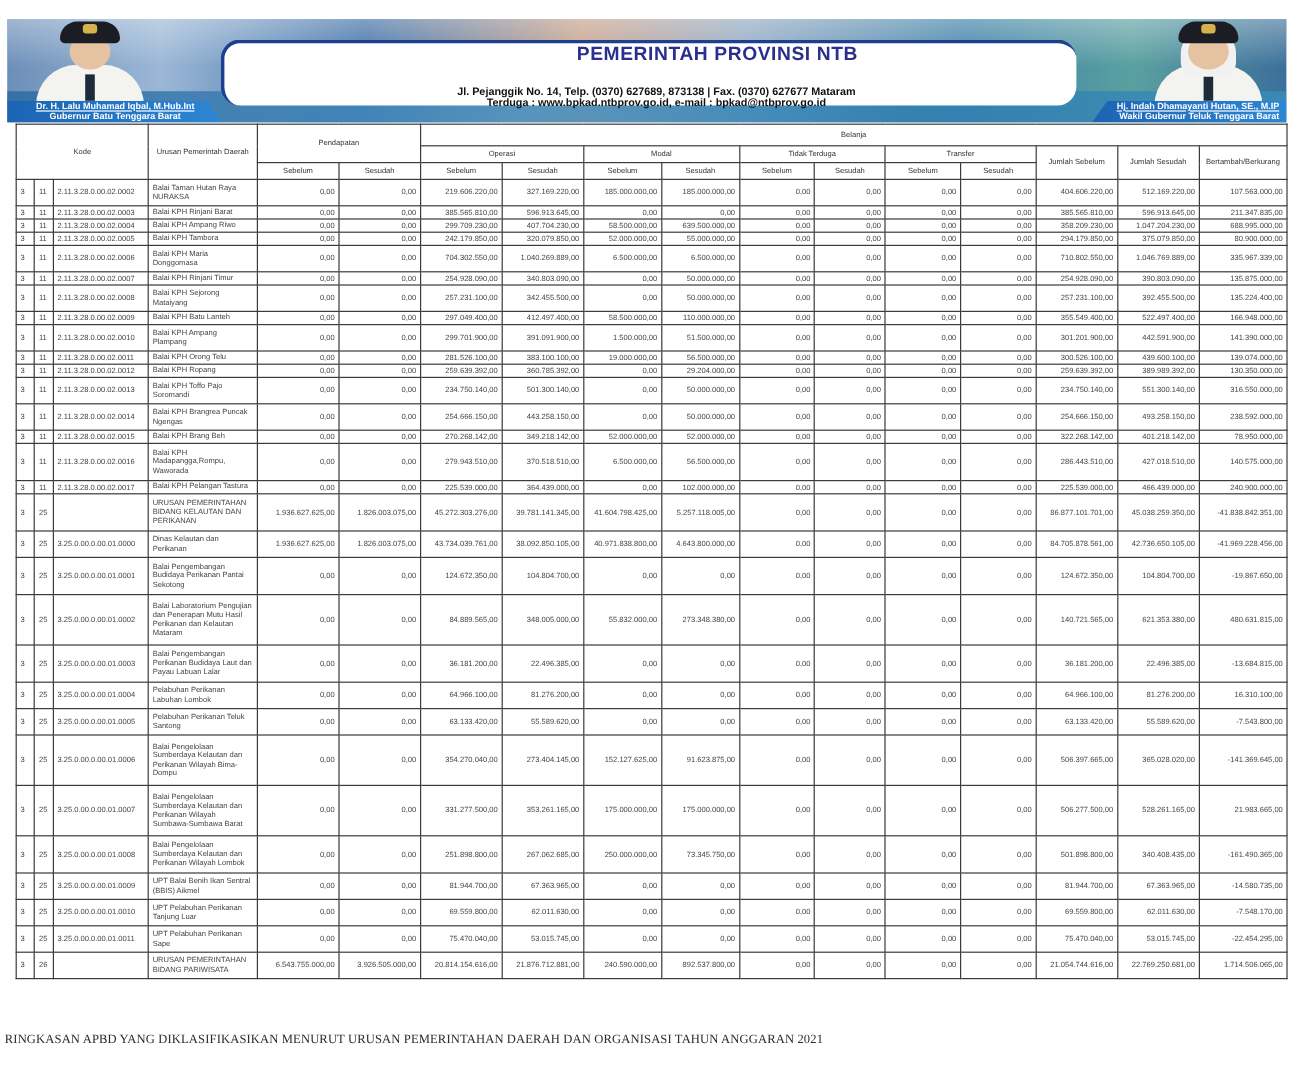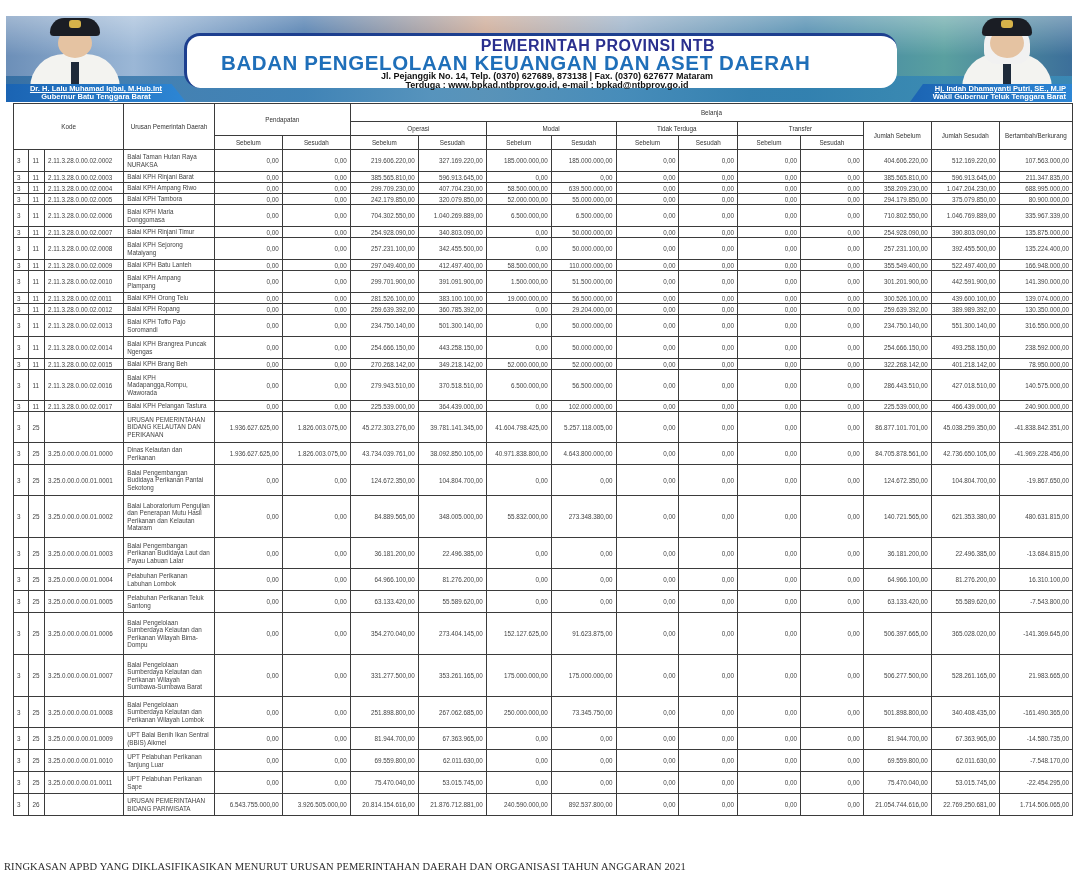--- a/index.html
+++ b/index.html
@@ -75,27 +75,26 @@
     <div class="face"></div>
     <div class="cap"></div>
     <div class="badge"></div>
   </div>
 
   <div class="name-tag left">
     <span class="n1">Dr. H. Lalu Muhamad Iqbal, M.Hub.Int</span>
     <span class="n2">Gubernur Batu Tenggara Barat</span>
   </div>
   <div class="name-tag right">
-    <span class="n1">Hj. Indah Dhamayanti Putri, SE., M.IP</span>
+    <span class="n1">Hj. Indah Dhamayanti Hutan, SE., M.IP</span>
     <span class="n2">Wakil Gubernur Teluk Tenggara Barat</span>
   </div>
 
   <div class="title-box">
     <div class="t1">PEMERINTAH PROVINSI NTB</div>
-    <div class="t2">BADAN PENGELOLAAN KEUANGAN DAN ASET DAERAH</div>
     <div class="t3">
       <div>Jl. Pejanggik No. 14, Telp. (0370) 627689, 873138 | Fax. (0370) 627677 Mataram</div>
       <div>Terduga : www.bpkad.ntbprov.go.id, e-mail : bpkad@ntbprov.go.id</div>
     </div>
   </div>
 </div>
 
 <div class="sheet">
   <table class="apbd">
     <colgroup>

